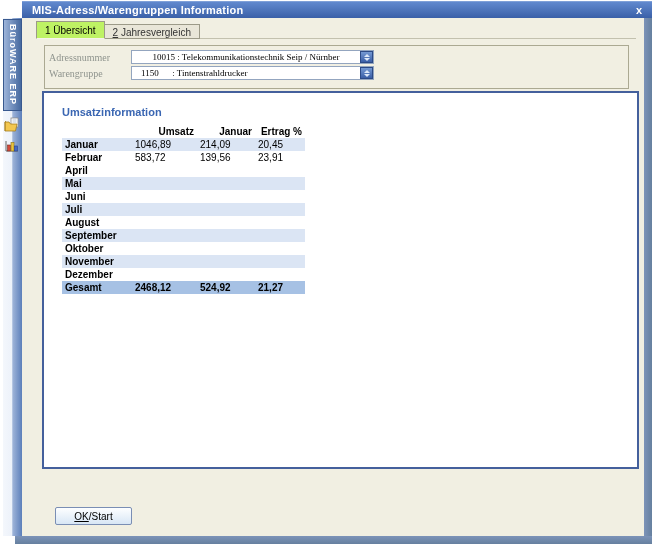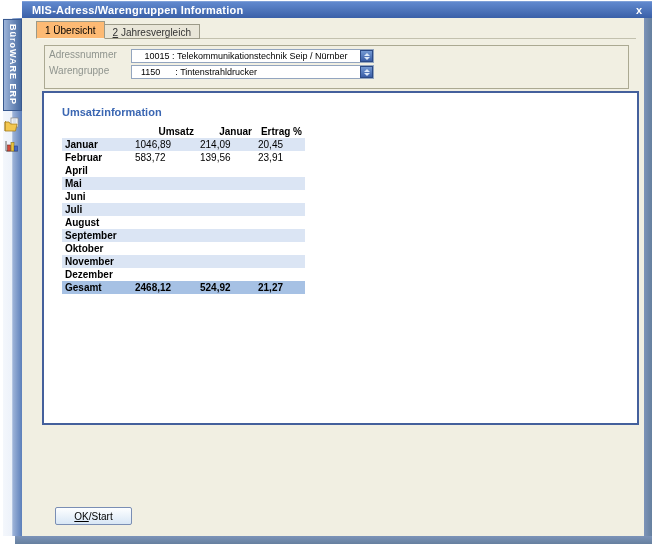--- a/index.html
+++ b/index.html
@@ -28,37 +28,37 @@
   .icon-chart { top:119px; }
 
   .main { flex:1; background:#f1efe2; position:relative; }
 
   .right-frame { width:8px; flex:0 0 8px; background:linear-gradient(to right,#7c93b8,#66809f); }
   .bottom-frame { height:8px; flex:0 0 8px; margin-left:12px; background:linear-gradient(#7c93b8,#66809f); }
 
   
   .tabs { position:absolute; left:14px; top:4px; display:flex; align-items:flex-end; height:17px; }
   .tab { font-size:10px; padding:2px 8px 2px 8px; border:1px solid #9c9a88; cursor:pointer; }
-  .tab.active { background:#fdba74; border-bottom:1px solid #f6f4e9; position:relative; z-index:2; padding-top:3px; }
+  .tab.active { background:#bef264; border-bottom:1px solid #f6f4e9; position:relative; z-index:2; padding-top:3px; }
   .tab.inactive { background:#e9e6d8; color:#333; border-left:none; height:15px; }
   .tab-underline { position:absolute; left:14px; top:20px; right:8px; border-bottom:1px solid #c3c1ae; }
 
   
   .groupbox { position:absolute; left:22px; top:27px; width:585px; height:44px; border:1px solid #aba992; background:#f1efe2; padding:3px 0 0 4px; }
-  .form-row { display:flex; height:16px; }
+  .form-row { display:flex; align-items:center; height:16px;font-family:Liberation Serif, serif; }
   .form-label { width:82px; color:#8f948e; font-size:10px; }
   .field-wrap { width:243px; height:14px; border:1px solid #93a5bf; background:#ffffff; display:flex; align-items:center; }
   .field-value { flex:1; font-size:9px; color:#000; white-space:pre; overflow:hidden; padding:0 9px; }
   .field-value.centered { text-align:center; }
   .spinner { width:13px; height:12px; flex:0 0 13px; background:linear-gradient(#7499d3,#3a5ea6); border:1px solid #2c4a86; display:flex; flex-direction:column; align-items:center; justify-content:center; cursor:pointer; }
   .tri-up { width:0; height:0; border-left:3px solid transparent; border-right:3px solid transparent; border-bottom:3px solid #dce8f8; margin-bottom:1px; }
   .tri-down { width:0; height:0; border-left:3px solid transparent; border-right:3px solid transparent; border-top:3px solid #dce8f8; }
 
   
-  .panel { position:absolute; left:20px; top:73px; width:597px; height:334px; background:#ffffff; border:2px solid #44609c; }
+  .panel { position:absolute; left:20px; top:73px; width:597px; height:378px; background:#ffffff; border:2px solid #44609c; }
   .panel-title { position:absolute; left:18px; top:13px; color:#3a66b2; font-size:11px; font-weight:bold; }
 
   table.umsatz { position:absolute; left:18px; top:32px; border-collapse:collapse; table-layout:fixed; font-size:10px; }
   table.umsatz col.c0 { width:70px; } table.umsatz col.c1 { width:65px; }
   table.umsatz col.c2 { width:58px; } table.umsatz col.c3 { width:50px; }
   table.umsatz th, table.umsatz td { height:13px; padding:0 3px; vertical-align:middle; line-height:13px; }
   table.umsatz th { font-weight:bold; text-align:right; color:#000; }
   table.umsatz th:first-child { text-align:left; }
   td.c-month { font-weight:bold; text-align:left; padding-left:4px; }
   td.c-num { text-align:left; }

